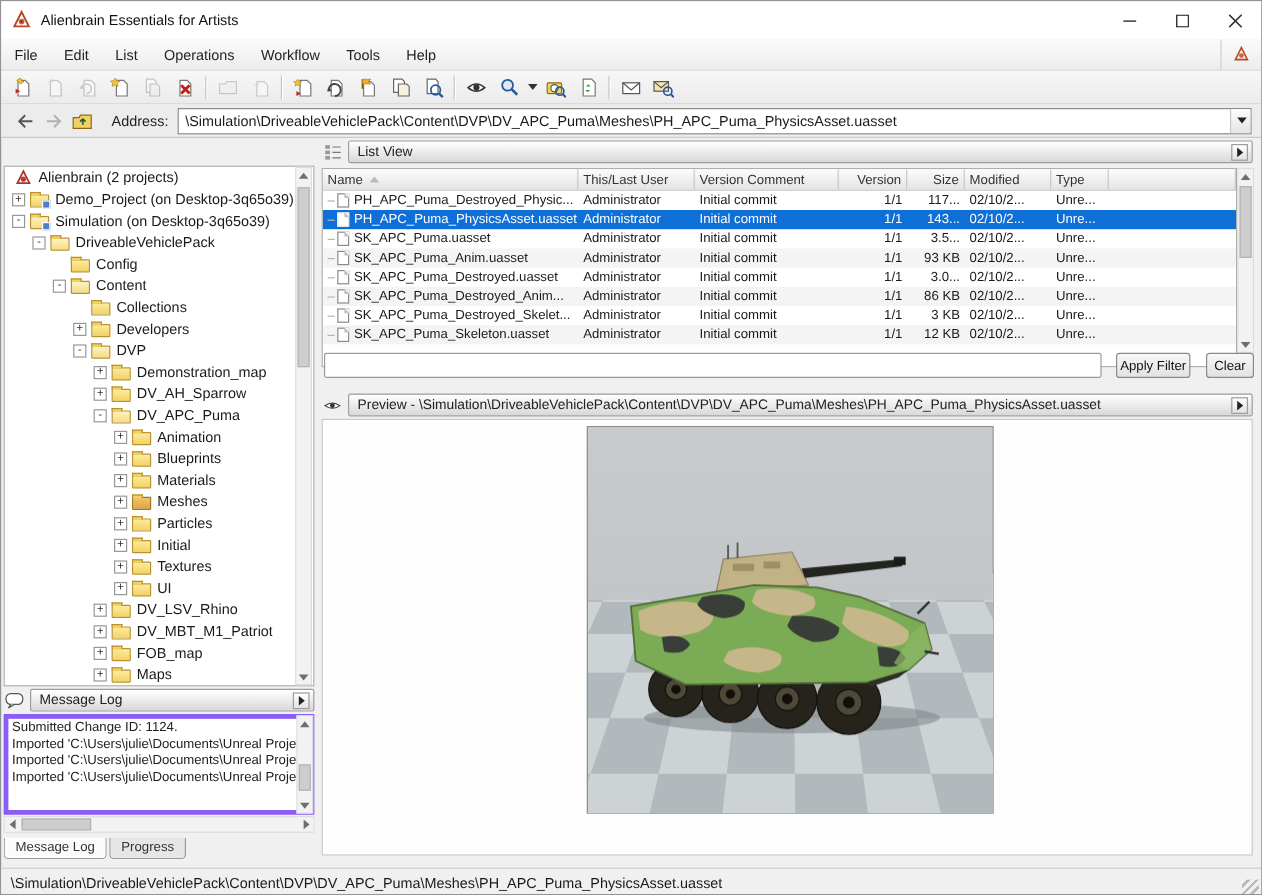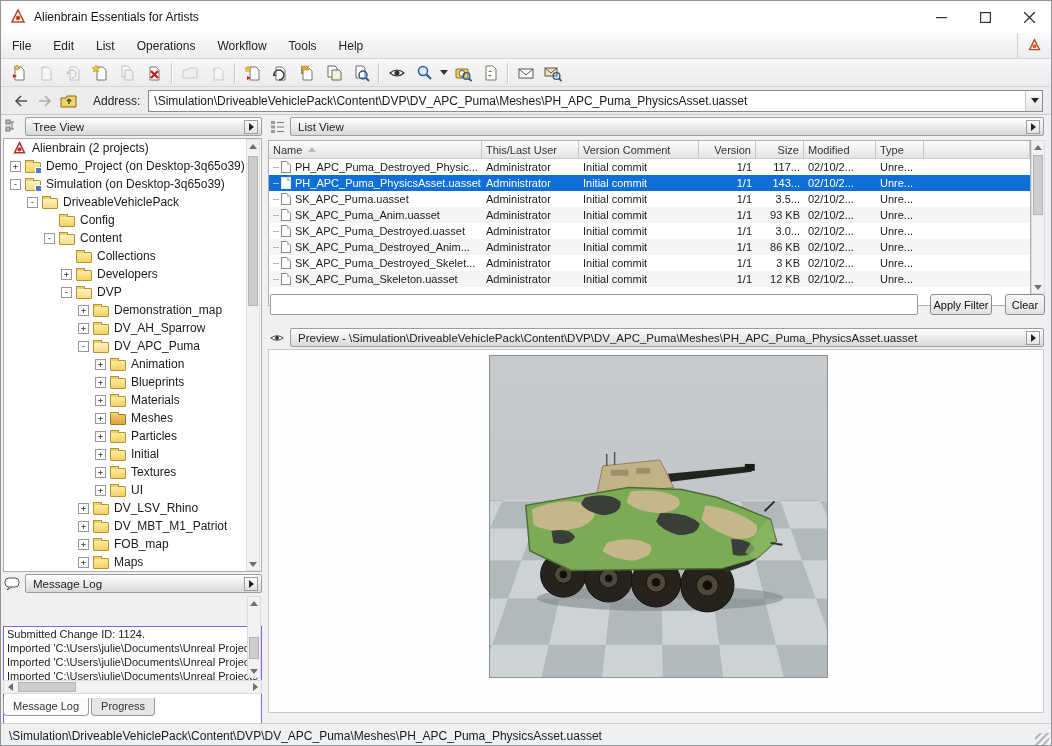--- a/index.html
+++ b/index.html
@@ -100,21 +100,21 @@
   .prev-body{position:absolute;left:267px;top:348px;width:776px;height:364px;background:#fdfdfd;border:1px solid #c9c9c9;}
   .pimg{position:absolute;left:220px;top:5px;width:339px;height:323px;border:1px solid #8f8f8f;overflow:hidden;background:#c3c7c9;}
   .psky{position:absolute;left:0;top:0;width:100%;height:45%;background:linear-gradient(#c7cbcd,#c2c6c8);}
   .pfloor{position:absolute;left:-70%;top:38%;width:240%;height:150%;
           background:conic-gradient(#cdd2d4 90deg,#b2b9bd 90deg 180deg,#cdd2d4 180deg 270deg,#b2b9bd 270deg);
           background-size:74px 74px;transform:perspective(430px) rotateX(54deg);transform-origin:top center;}
   .vehicle{position:absolute;left:22px;top:92px;}
   .caption{position:absolute;left:0;bottom:8px;width:100%;text-align:center;font-size:11px;color:#111;}
 
   
-  .mlog-body{position:absolute;left:2px;top:594px;width:259px;height:100px;background:#fff;border:1px solid #8b5cf6;overflow:hidden;margin-top:31px;}
+  .mlog-body{position:absolute;left:2px;top:594px;width:259px;height:84px;background:#fff;border:4px solid #8b5cf6;overflow:hidden;}
   .mline{font-size:11px;white-space:nowrap;padding:1px 3px;color:#222;}
   .tabs{position:absolute;left:2px;top:697px;display:flex;gap:2px;}
   .tab{border:1px solid #9a9a9a;border-top:none;background:#e6e6e6;padding:2px 9px 3px;font-size:11px;border-radius:0 0 4px 4px;color:#333;}
   .tab.active{background:#fbfbfb;}
 
   
   .statusbar{position:absolute;left:0;top:722px;width:100%;height:24px;background:#f0f0f0;border-top:1px solid #cfcfcf;
              display:flex;align-items:center;font-size:12px;padding-left:8px;}
   .grip{margin-left:auto;margin-right:2px;width:14px;height:14px;align-self:flex-end;
         background:repeating-linear-gradient(135deg,transparent 0 3px,#b9b9b9 3px 5px);}
@@ -319,35 +319,20 @@
     </div>
     <span class="addr-label">Address:</span>
     <div class="addr-combo">
       <span class="addr-text">\Simulation\DriveableVehiclePack\Content\DVP\DV_APC_Puma\Meshes\PH_APC_Puma_PhysicsAsset.uasset</span>
       <div class="addr-drop">
           <span class="caret" style="border-top-color:#222"></span>
         </div>
     </div>
   </div>
 
-  <div class="phead" style="left:2px;top:115px;width:259px;">
-    <span class="ph-icon">
-      <svg width="15" height="15" viewBox="0 0 15 15">
-          <rect x="1" y="1" width="4" height="4" fill="#bbb" stroke="#777"></rect>
-          <rect x="1" y="8" width="4" height="4" fill="#bbb" stroke="#777"></rect>
-          <path d="M5 3 h4 M5 10 h4 M7 3 v7" stroke="#777" fill="none"></path>
-        </svg>
-    </span>
-    <div class="ph-bar">
-      <span class="ph-title">Tree View</span>
-      <span class="ph-arrow">
-          <span class="tri-right"></span>
-        </span>
-    </div>
-  </div>
 
   <div class="tree-body">
     <div class="titem" style="--lv:0">
       <span class="spacer" style="width:2px"></span>
       <svg width="15" height="15" viewBox="0 0 18 18" style="margin-right:5px;flex:0 0 auto">
           <path d="M9 2 L15 14 L3 14 Z" fill="none" stroke="#a33" stroke-width="1.8"></path>
           <circle cx="9" cy="10" r="2.6" fill="#c0392b"></circle>
         </svg>
       <span class="tlabel">Alienbrain (2 projects)</span>
     </div>

